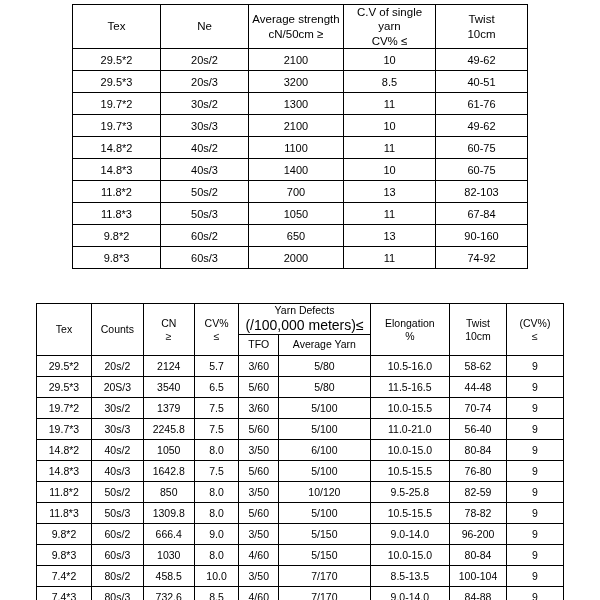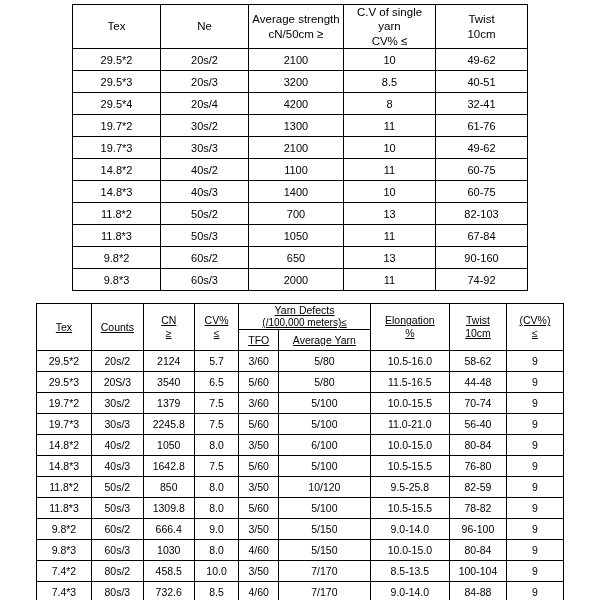--- a/index.html
+++ b/index.html
@@ -67,39 +67,38 @@
     width: 528px;
   }
   .t2 td, .t2 th {
     height: 20px;
     font-size: 10.5px;
     padding: 0 1px;
   }
   .t2 thead th {
     font-size: 10.5px;
     line-height: 1.2;
-    text-decoration: underline;
   }
   .t2 col.d1 { width: 54px; }
   .t2 col.d2 { width: 51px; }
   .t2 col.d3 { width: 50px; }
   .t2 col.d4 { width: 44px; }
   .t2 col.d5 { width: 39px; }
   .t2 col.d6 { width: 90px; }
   .t2 col.d7 { width: 78px; }
   .t2 col.d8 { width: 56px; }
   .t2 col.d9 { width: 56px; }
 
   .hdr-stack {
     display: block;
     line-height: 1.25;
   }
   .hdr-sub {
     display: block;
-    font-size: 10px;
+    font-size: 14px;
     line-height: 1.2;
   }
   .sym {
     display: block;
     line-height: 1.2;
   }
 </style>
 </head>
 <body>
 
@@ -143,27 +142,20 @@
           <td>2100</td>
           <td>10</td>
           <td>49-62</td>
         </tr>
         <tr>
           <td>29.5*3</td>
           <td>20s/3</td>
           <td>3200</td>
           <td>8.5</td>
           <td>40-51</td>
-        </tr>
-        <tr>
-          <td>29.5*4</td>
-          <td>20s/4</td>
-          <td>4200</td>
-          <td>8</td>
-          <td>32-41</td>
         </tr>
         <tr>
           <td>19.7*2</td>
           <td>30s/2</td>
           <td>1300</td>
           <td>11</td>
           <td>61-76</td>
         </tr>
         <tr>
           <td>19.7*3</td>
@@ -363,21 +355,21 @@
           <td>9</td>
         </tr>
         <tr>
           <td>9.8*2</td>
           <td>60s/2</td>
           <td>666.4</td>
           <td>9.0</td>
           <td>3/50</td>
           <td>5/150</td>
           <td>9.0-14.0</td>
-          <td>96-100</td>
+          <td>96-200</td>
           <td>9</td>
         </tr>
         <tr>
           <td>9.8*3</td>
           <td>60s/3</td>
           <td>1030</td>
           <td>8.0</td>
           <td>4/60</td>
           <td>5/150</td>
           <td>10.0-15.0</td>

